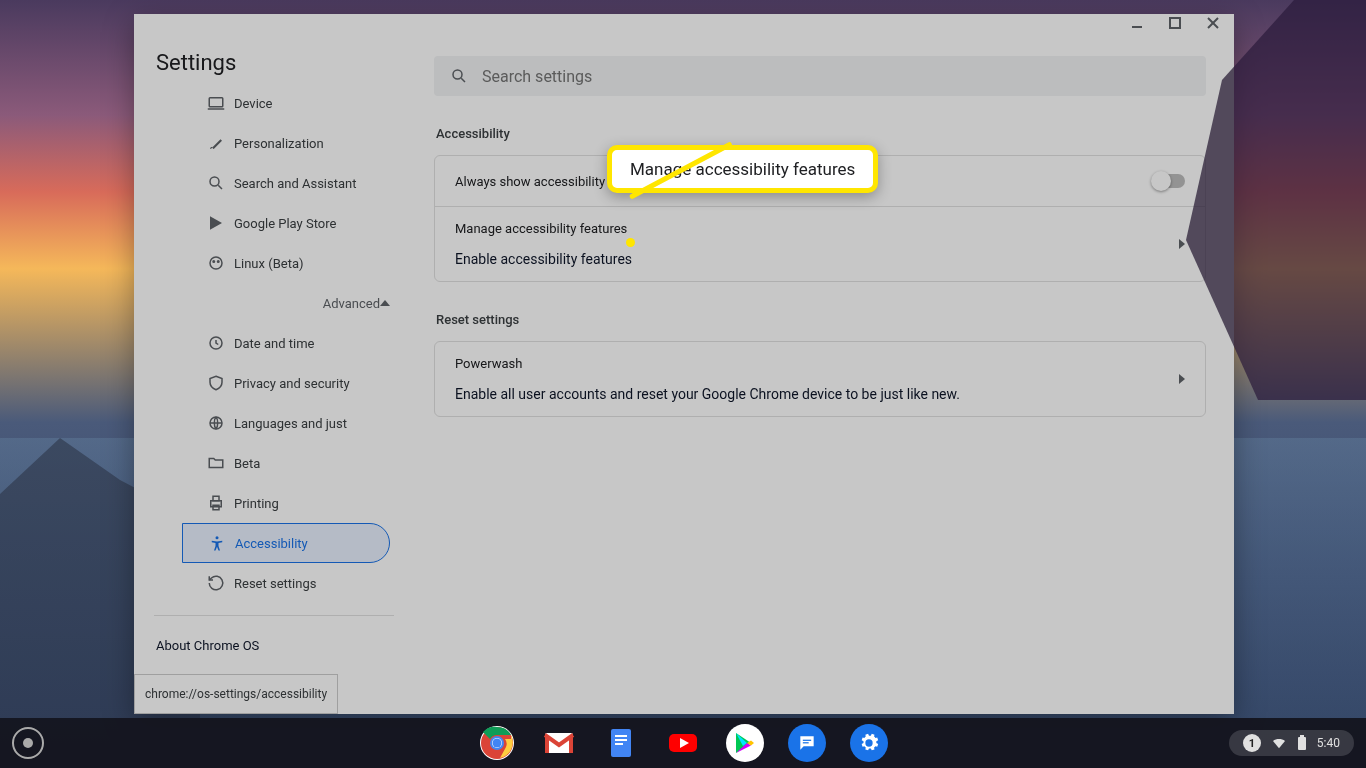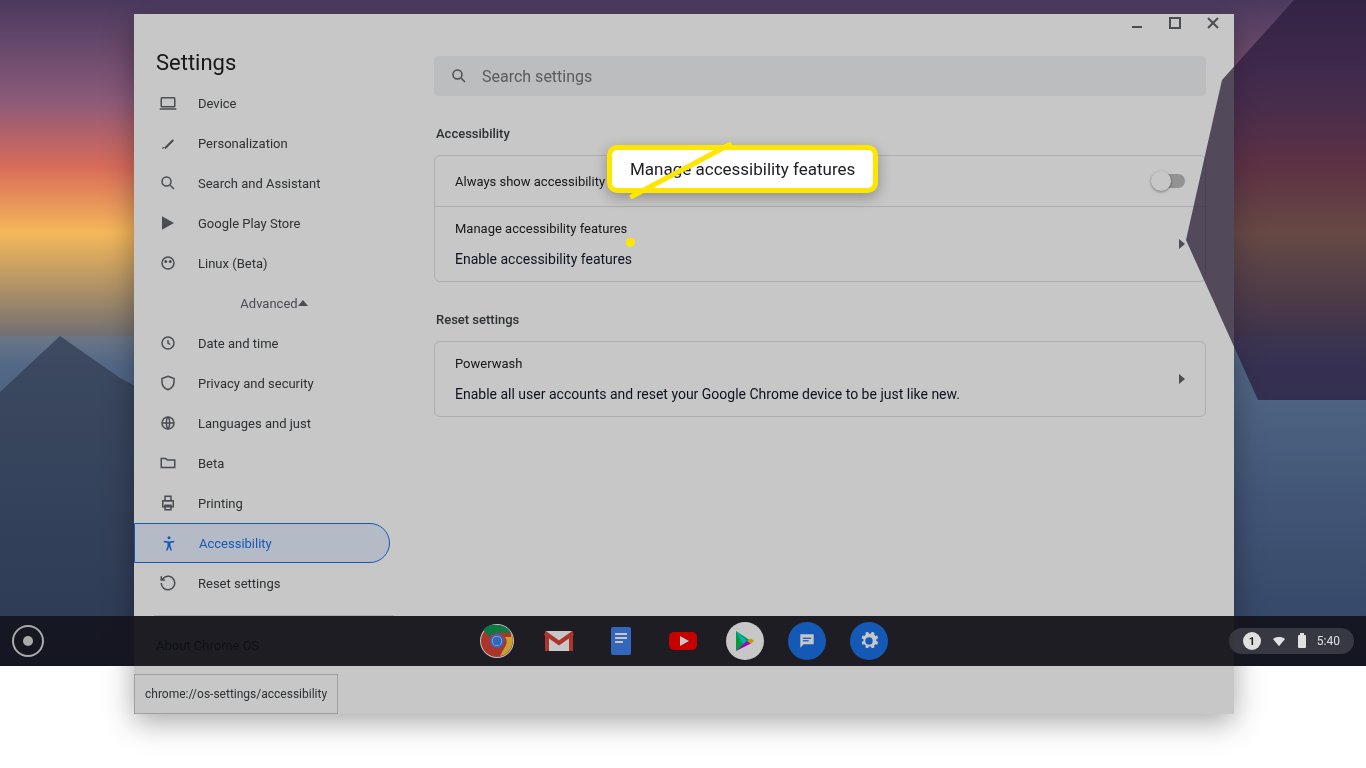--- a/index.html
+++ b/index.html
@@ -1,35 +1,35 @@
 <!DOCTYPE html>
 <html><head>
 <meta charset="utf-8">
 <style>
 * { margin:0; padding:0; box-sizing:border-box; font-family:Roboto,Arial,sans-serif; }
 body { width:1366px; height:768px; overflow:hidden; position:relative; }
-.desktop { width:1366px; height:666px; position:relative;
+.desktop { width:1366px; height:768px; position:relative;
   background:linear-gradient(180deg,#4a3a5e 0%,#8b5a7a 15%,#d86b5a 25%,#f5b85a 35%,#4a5a7a 55%,#3a4a6e 75%,#2a3a5e 100%); }
 .desktop::before{content:'';position:absolute;left:0;bottom:50px;width:200px;height:280px;background:#1a1a2a;clip-path:polygon(0 100%,0 20%,30% 0,60% 15%,100% 30%,100% 100%);opacity:.85;}
 .desktop::after{content:'';position:absolute;right:0;top:0;width:180px;height:400px;background:#2a1a3a;clip-path:polygon(100% 0,100% 100%,40% 100%,0 60%,20% 20%,60% 0);opacity:.7;}
 .sea{position:absolute;bottom:50px;left:0;right:0;height:280px;background:linear-gradient(180deg,rgba(100,130,160,.4),rgba(60,80,110,.6));}
 .window{position:absolute;left:134px;top:14px;width:1100px;height:700px;background:#fff;display:flex;flex-direction:column;box-shadow:0 8px 28px rgba(0,0,0,.35);}
 .overlay{position:absolute;inset:0;background:rgba(0,0,0,.22);pointer-events:none;z-index:10;}
 .titlebar{height:18px;display:flex;justify-content:flex-end;align-items:center;gap:24px;padding:0 14px;}
 .titlebar svg{width:14px;height:14px;}
 .body{flex:1;display:flex;overflow:hidden;}
 .sidebar{width:280px;padding:18px 0 0 0;display:flex;flex-direction:column;overflow:hidden;}
 .app-title{font-size:22px;color:#202124;padding:0 22px 16px 22px;font-weight:400;}
 .nav{flex:1;overflow:hidden;}
-.nav-item{height:40px;display:flex;align-items:center;gap:20px;padding:0 24px;color:#5f6368;font-size:13px;cursor:pointer;}
+.nav-item{height:40px;display:flex;align-items:center;gap:8px;padding:0 24px;color:#5f6368;font-size:13px;cursor:pointer;margin-left:48px;}
 .nav-item .lbl{color:#3c4043;}
 .nav-item .ic{width:20px;height:20px;display:flex;align-items:center;justify-content:center;color:#5f6368;}
 .nav-item.active{background:#e8f0fe;border:1px solid #1a73e8;border-radius:0 20px 20px 0;margin-right:24px;color:#1a73e8;}
 .nav-item.active .lbl,.nav-item.active .ic{color:#1a73e8;}
-.adv-header{height:40px;display:flex;align-items:center;padding:0 24px;color:#5f6368;font-size:13px;justify-content:center;cursor:pointer;}
+.adv-header{height:40px;display:flex;align-items:center;padding:0 24px;color:#5f6368;font-size:13px;justify-content:flex-end;cursor:pointer;}
 .divider{height:1px;background:#e0e0e0;margin:12px 20px;}
 .about{padding:10px 22px;font-size:13px;color:#0f172a;cursor:pointer;}
 .main{flex:1;padding:0 28px 0 20px;overflow:auto;}
 .search-wrap{margin:24px 0 30px 0;}
 .search{height:40px;background:#f1f3f4;border-radius:4px;display:flex;align-items:center;padding:0 16px;gap:14px;}
 .search input{border:0;background:transparent;flex:1;font-size:16px;color:#a21caf;outline:none;}
 .section-title{font-size:13px;color:#3c4043;margin:8px 0 14px 2px;font-weight:500;}
 .card{border:1px solid #e0e0e0;border-radius:6px;background:#fff;}
 .row{display:flex;align-items:center;padding:14px 20px;min-height:50px;cursor:pointer;}
 .row+.row{border-top:1px solid #e0e0e0;}

